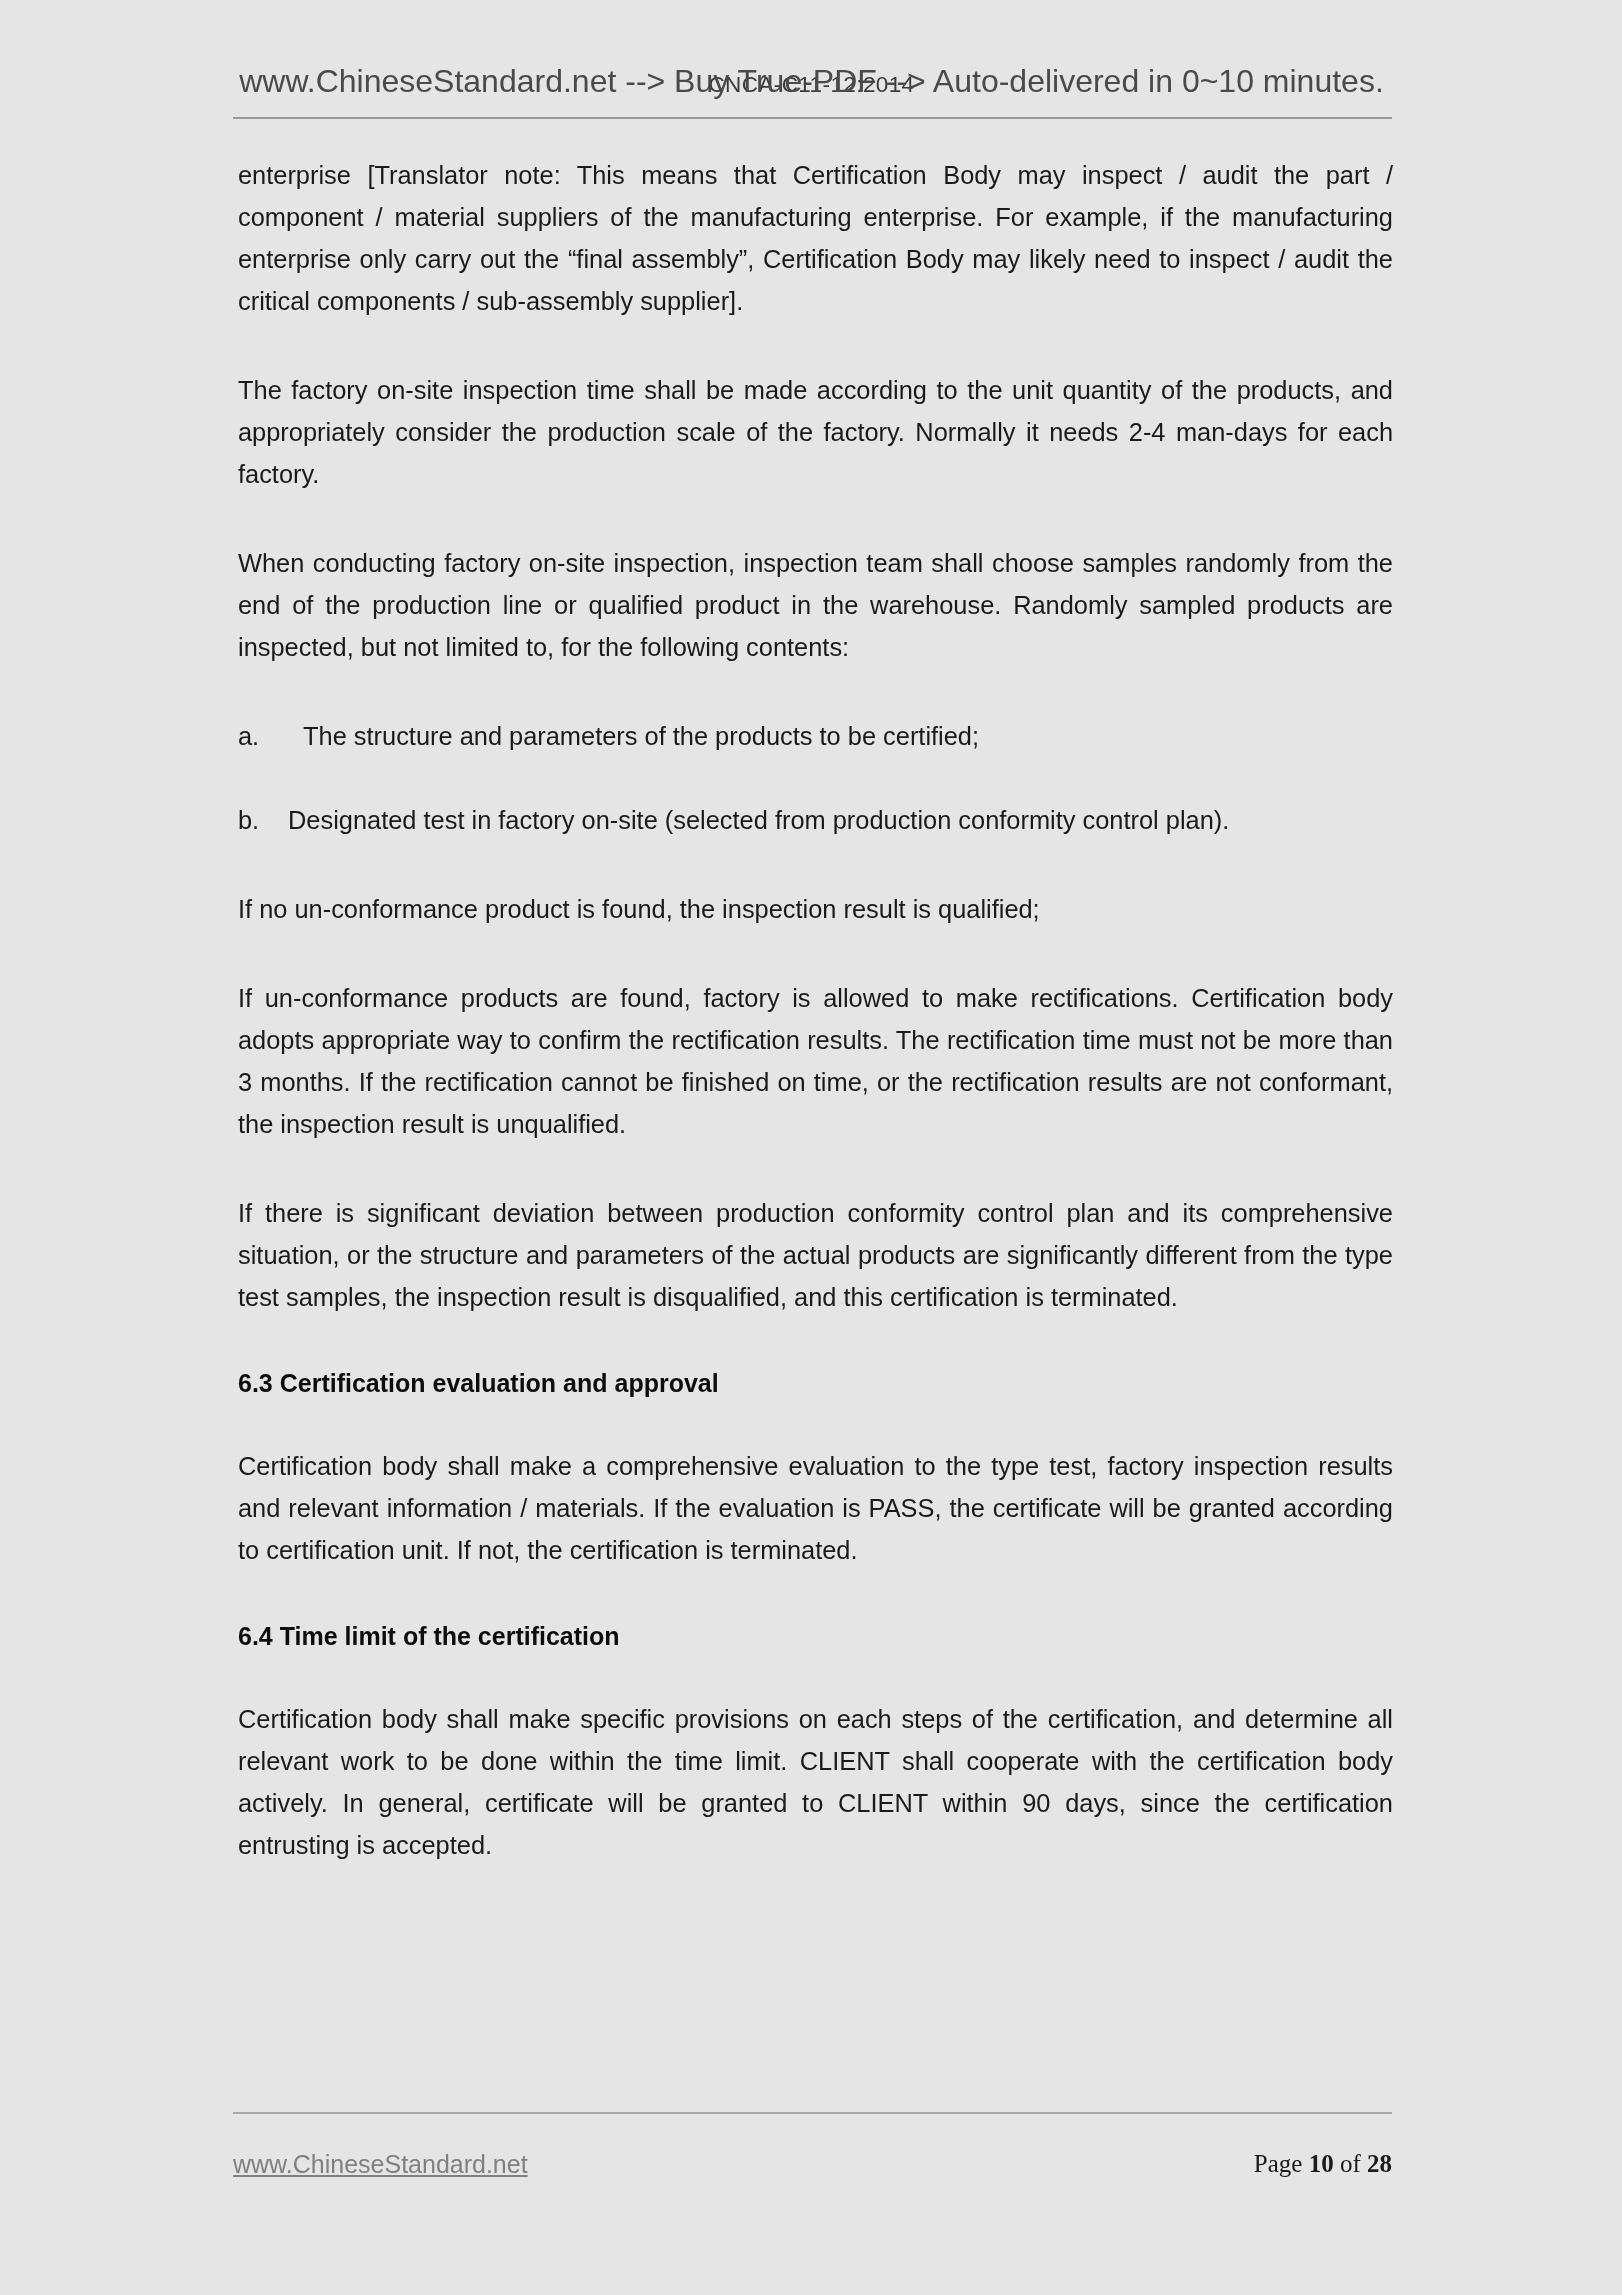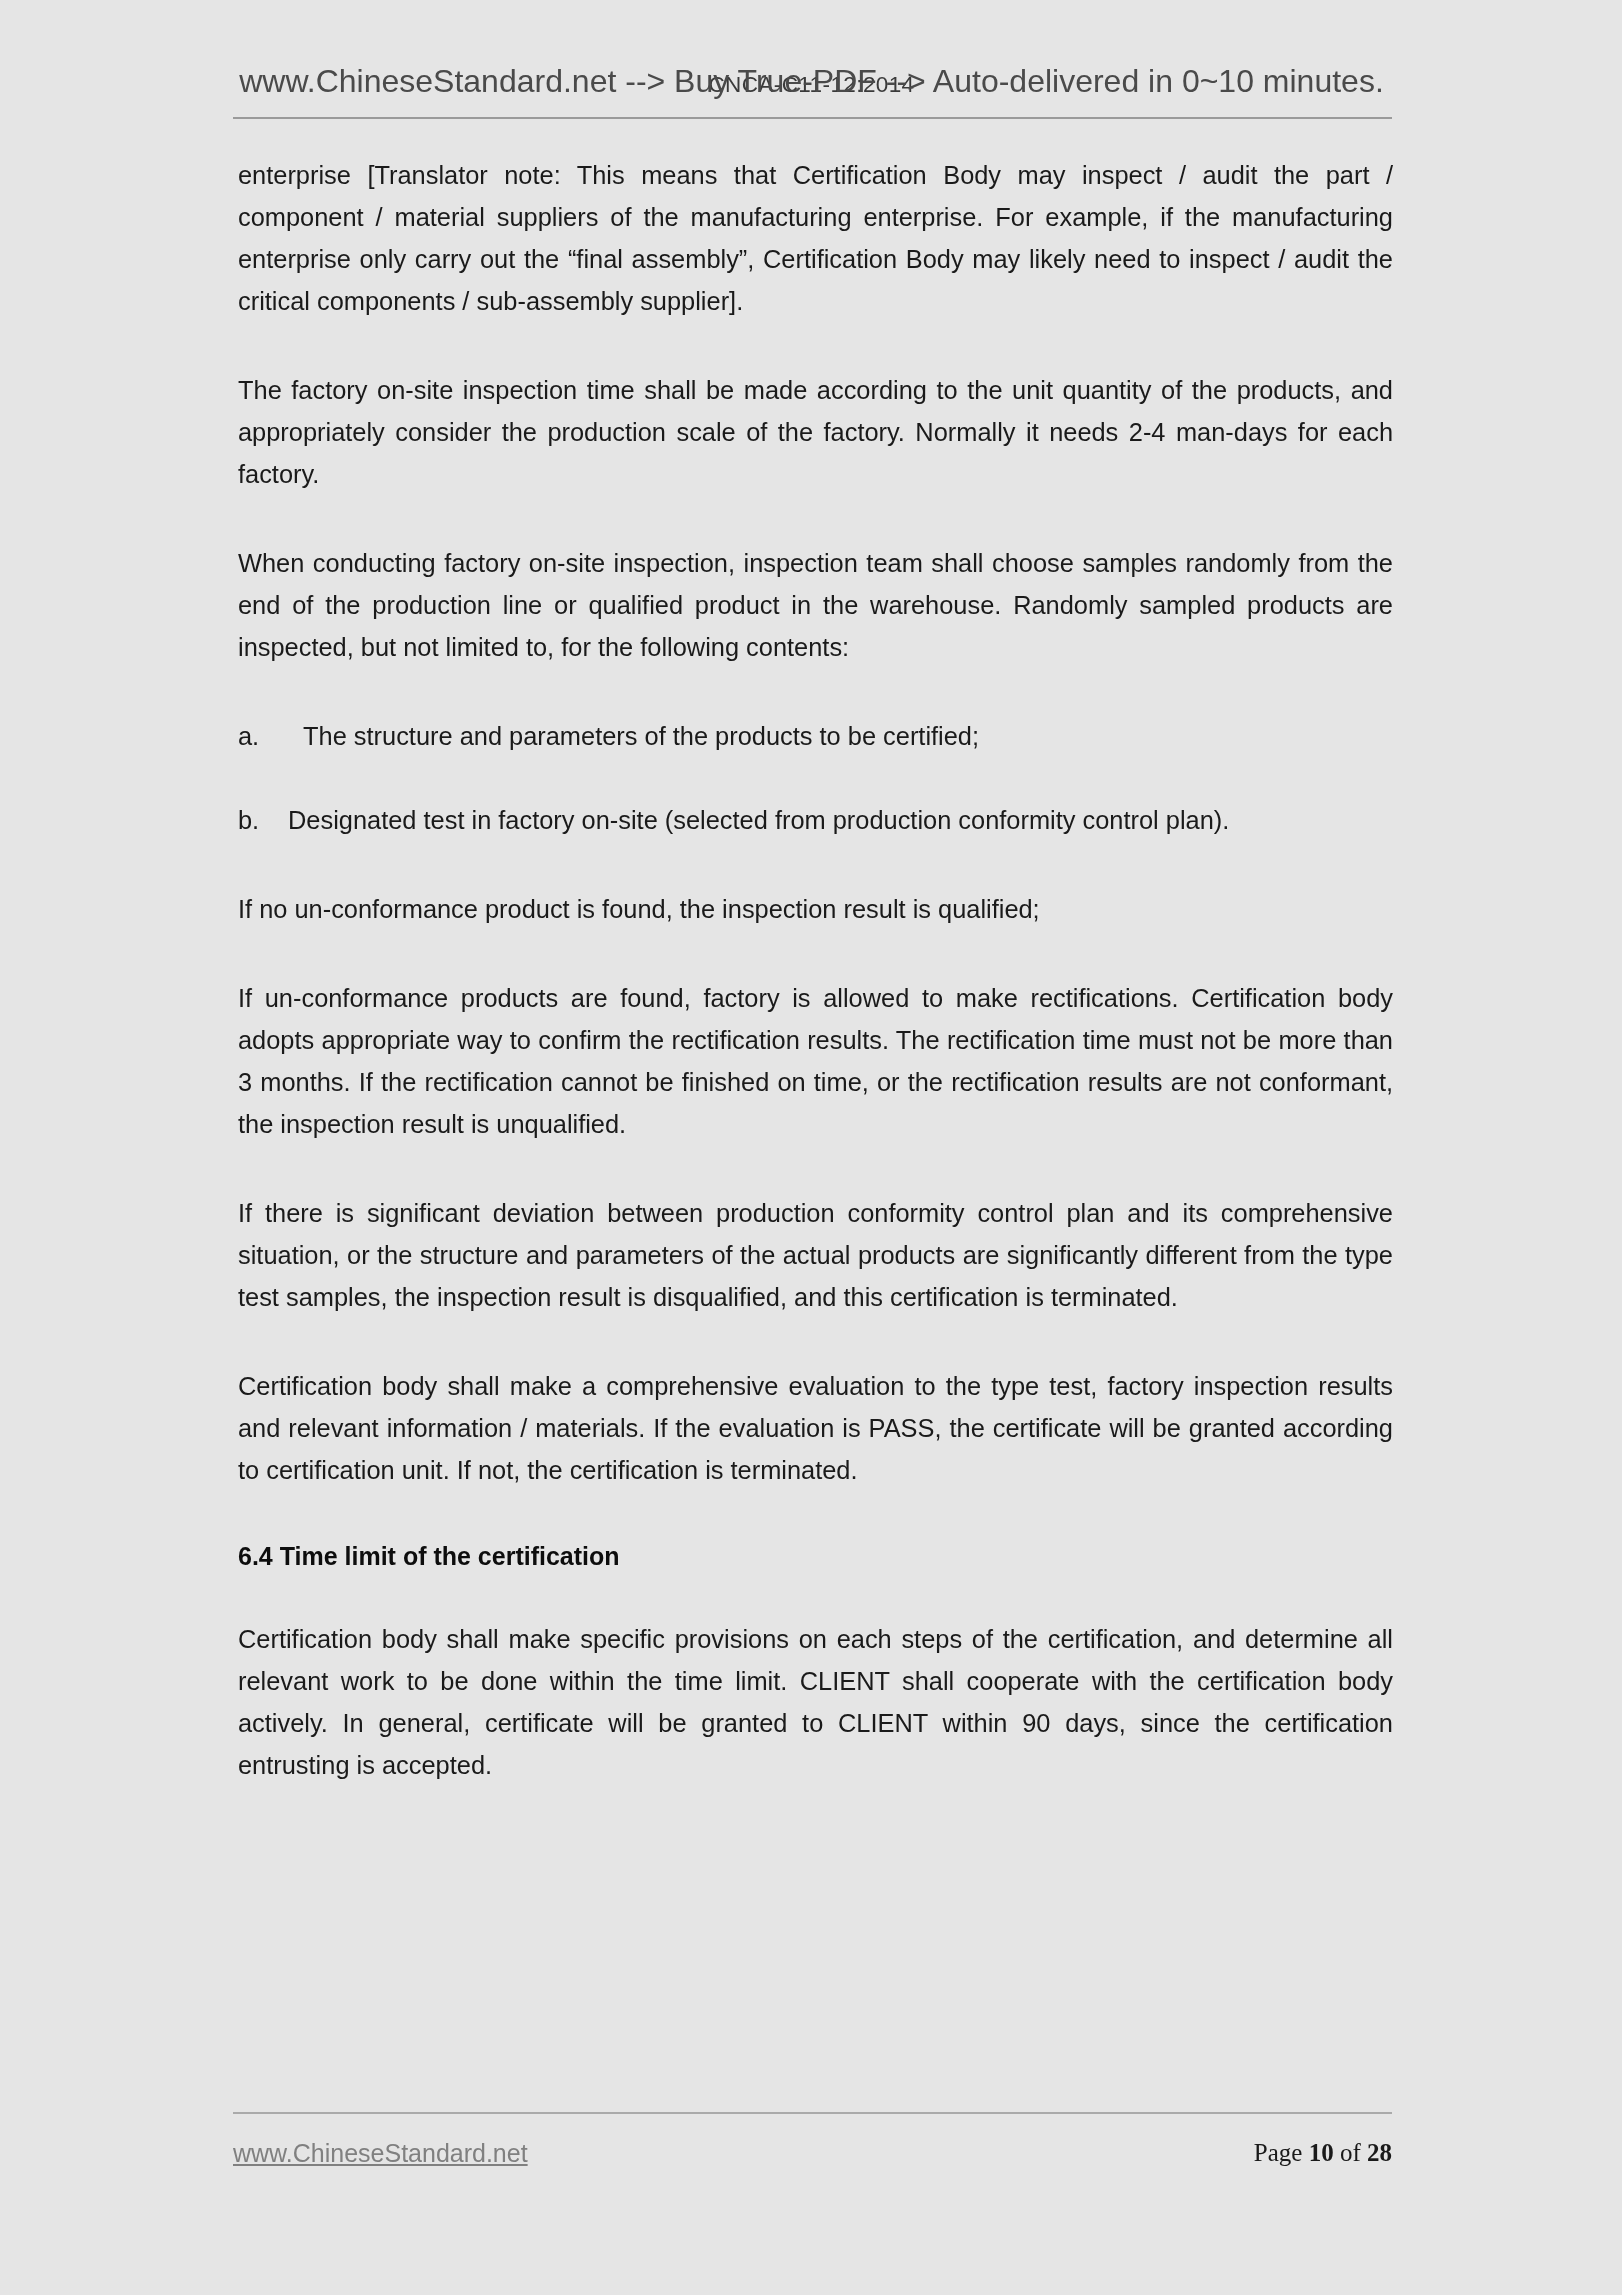--- a/index.html
+++ b/index.html
@@ -123,20 +123,21 @@
     height: 1.7px;
     background: #aaaaaa;
   }
   .footer {
     position: absolute;
     top: 2139px;
     left: 233px;
     width: 1159px;
     height: 50px;
     display: flex;
+    align-items: center;
     justify-content: space-between;
   }
   .footer-link {
     font-size: 25px;
     color: #808080;
     text-decoration: underline;
     font-family: "Liberation Sans", sans-serif;
   }
   .footer-page {
     font-size: 25px;
@@ -180,20 +181,21 @@
         <span>Designated test in factory on-site (selected from production conformity control plan).</span>
       </li>
     </ol>
 
     <p class="body-para last-short">If no un-conformance product is found, the inspection result is qualified;</p>
 
     <p class="body-para">If un-conformance products are found, factory is allowed to make rectifications. Certification body adopts appropriate way to confirm the rectification results. The rectification time must not be more than 3 months. If the rectification cannot be finished on time, or the rectification results are not conformant, the inspection result is unqualified.</p>
 
     <p class="body-para">If there is significant deviation between production conformity control plan and its comprehensive situation, or the structure and parameters of the actual products are significantly different from the type test samples, the inspection result is disqualified, and this certification is terminated.</p>
 
+    <h3 class="section-heading">6.3 Certification evaluation and approval</h3>
 
     <p class="body-para">Certification body shall make a comprehensive evaluation to the type test, factory inspection results and relevant information / materials. If the evaluation is PASS, the certificate will be granted according to certification unit. If not, the certification is terminated.</p>
 
     <h3 class="section-heading">6.4 Time limit of the certification</h3>
 
     <p class="body-para">Certification body shall make specific provisions on each steps of the certification, and determine all relevant work to be done within the time limit. CLIENT shall cooperate with the certification body actively. In general, certificate will be granted to CLIENT within 90 days, since the certification entrusting is accepted.</p>
 
 
   </div>
 

